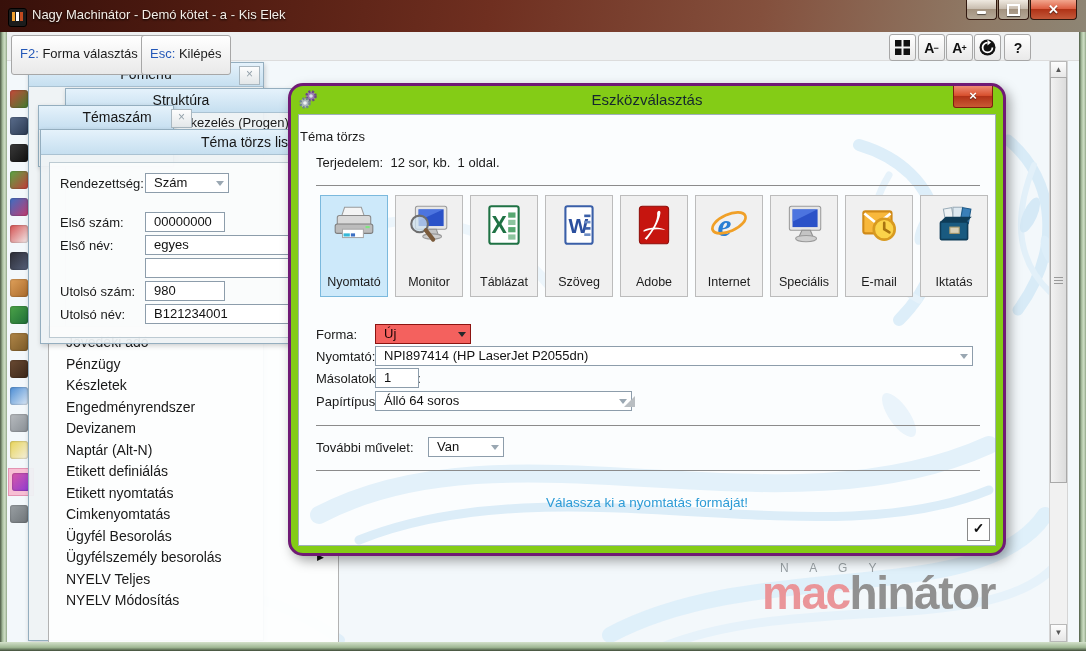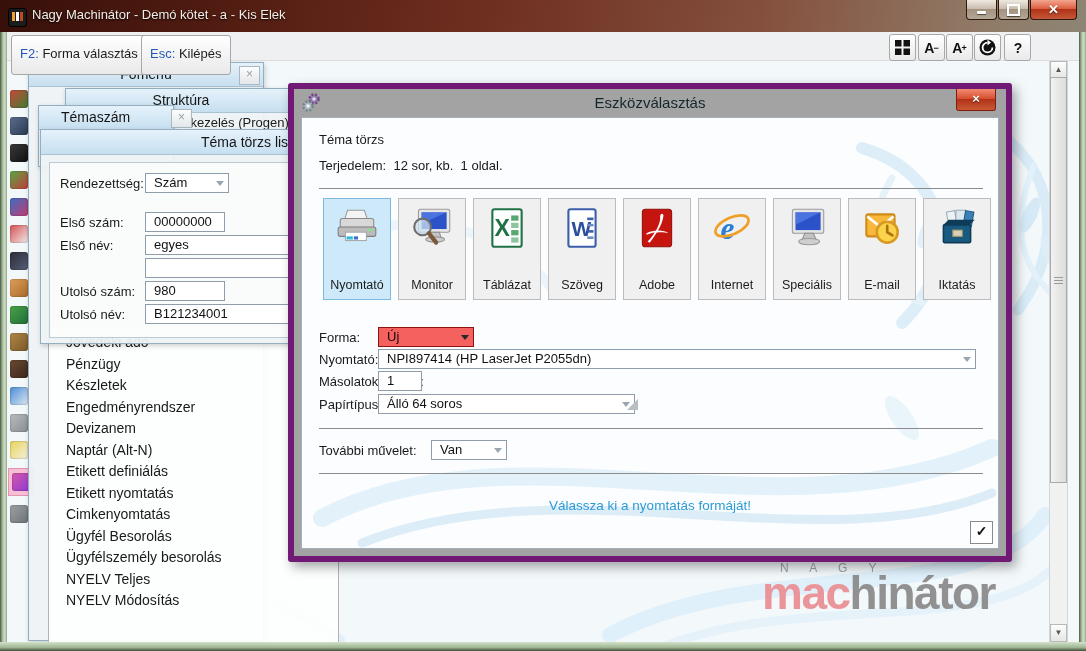--- a/index.html
+++ b/index.html
@@ -44,22 +44,22 @@
   .fld{position:absolute;background:#fff;border:1px solid #8d9dab;font-size:13px;line-height:18px;padding:0 8px;color:#111;white-space:nowrap;overflow:hidden;}
   .arr{position:absolute;right:4px;top:7px;width:0;height:0;border:4px solid transparent;border-top:5px solid #9aa7b2;}
   .arr.dark{border-top-color:#26282a;}
   
   .menulist{left:48px;top:326px;width:289px;height:320px;background:rgba(253,254,254,.95);
     border:1px solid #b2b2b2;z-index:5;overflow:hidden;}
   .menu-item{position:relative;height:21.5px;line-height:21.5px;padding-left:17px;font-size:14px;color:#191919;white-space:nowrap;}
   .menu-item:first-child{margin-top:5px;}
   .menu-item .sub{position:absolute;right:14px;top:0;font-size:9px;color:#111;}
   
-  .dlg{left:288px;top:83px;width:712px;height:467px;background:#a3a3a3;border:6px solid #701a75;
-    border-radius:3px;box-shadow:4px 5px 12px rgba(0,0,0,.35);z-index:10;}
+  .dlg{left:288px;top:83px;width:712px;height:467px;background:#84cc16;border:3px solid #701a75;
+    border-radius:15px;box-shadow:4px 5px 12px rgba(0,0,0,.35);z-index:10;}
   .dlg-title{position:absolute;left:0;right:0;top:0;height:28px;text-align:center;line-height:28px;
     font-size:15px;color:#15272e;}
   .dlg-x{position:absolute;top:0;right:10px;width:38px;height:21px;border:1px solid #7e1d10;border-top:none;
     border-radius:0 0 3px 3px;background:linear-gradient(#ef8b74,#d8512f 45%,#b13218 50%,#c95a34);
     color:#fff;font-weight:bold;font-size:13px;line-height:19px;text-align:center;text-shadow:0 1px 1px #0008;}
   .dlg-body{position:absolute;left:7px;top:28px;width:696px;height:430px;background:#fbfdfe;border:1px solid #9fb0ba;overflow:hidden;}
   .hr{position:absolute;left:17px;width:664px;height:1px;background:#8b8b8b;}
   .dev-row{position:absolute;left:21px;top:80px;display:flex;gap:7px;}
   .dev-btn{width:66px;height:100px;background:#f0f0f0;border:1px solid #bcbcbc;position:relative;}
   .dev-btn.selected{background:#cde9fa;border-color:#7bb9dd;}
@@ -131,21 +131,21 @@
     <div class="win-tb"><span>Főmenü</span></div>
     <div class="win-x">×</div>
   </div>
 
   <div class="win" style="left:65px;top:88px;width:230px;height:250px;z-index:3">
     <div class="win-tb"><span>Struktúra</span></div>
     <div class="flabel" style="left:110px;top:26px;font-size:13px">at kezelés (Progen)</div>
   </div>
 
   <div class="win" style="left:38px;top:105px;width:134px;height:60px;z-index:4">
-    <div class="win-tb" style="text-align:left;padding-left:22px"><span>Témaszám</span></div>
+    <div class="win-tb" style="text-align:center;padding-left:22px"><span>Témaszám</span></div>
     <div class="win-x" style="right:-19px;background:linear-gradient(#fdfdfd,#e3e7e9)">×</div>
   </div>
 
   <div class="abs menulist" id="menu-list">
       <div class="menu-item"><span>Jövedéki adó</span></div>
       <div class="menu-item"><span>Pénzügy</span></div>
       <div class="menu-item"><span>Készletek</span></div>
       <div class="menu-item"><span>Engedményrendszer</span></div>
       <div class="menu-item"><span>Devizanem</span></div>
       <div class="menu-item"><span>Naptár (Alt-N)</span></div>
@@ -197,21 +197,21 @@
         <g fill="none" stroke-linecap="round">
           <path d="M20 400 C 210 300 480 425 690 330" stroke="#e3f1fa" stroke-width="18"></path>
           <path d="M60 425 C 260 345 520 445 690 375" stroke="#dcedf8" stroke-width="9"></path>
           <path d="M560 30 C 645 55 665 140 600 205" stroke="#ddeef9" stroke-width="12"></path>
           <path d="M590 60 C 560 110 572 160 620 185" stroke="#e6f2fa" stroke-width="7"></path>
           <ellipse cx="628" cy="110" rx="8" ry="22" fill="#e2f0f9" transform="rotate(28 628 110)"></ellipse>
           <ellipse cx="600" cy="300" rx="10" ry="26" fill="#eaf4fb" transform="rotate(-35 600 300)"></ellipse>
           <path d="M40 120 C 120 90 200 110 250 170" stroke="#ecf5fb" stroke-width="10"></path>
         </g>
       </svg>
-      <div class="flabel" style="left:17px;top:14px">Téma törzs</div>
+      <div class="flabel" style="left:1px;top:14px">Téma törzs</div>
       <div class="flabel" style="left:17px;top:40px;white-space:pre">Terjedelem:  12 sor, kb.  1 oldal.</div>
       <div class="hr" style="top:70px"></div>
 
       <div class="dev-row" id="device-row">
           <div class="dev-btn selected">
             <div class="dev-ic"><svg width="46" height="42" viewBox="0 0 44 40">
                 <polygon points="13,3 29,3 32,12 10,12" fill="#f4f4f4" stroke="#9a9a9a"></polygon>
                 <rect x="6" y="11" width="32" height="11" rx="2" fill="#d9d9d9" stroke="#8a8a8a"></rect>
                 <rect x="4" y="19" width="36" height="9" rx="2" fill="#bcbcbc" stroke="#7e7e7e"></rect>
                 <rect x="11" y="24" width="20" height="8" fill="#fff" stroke="#a8a8a8"></rect>

